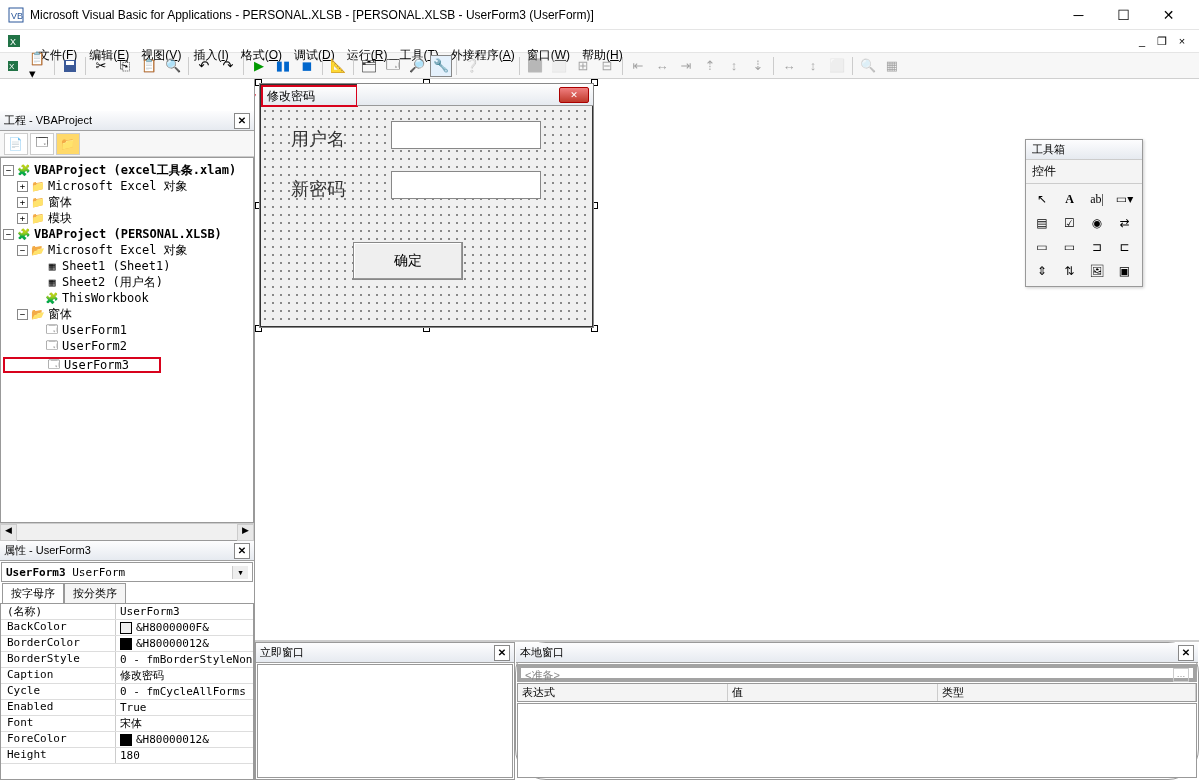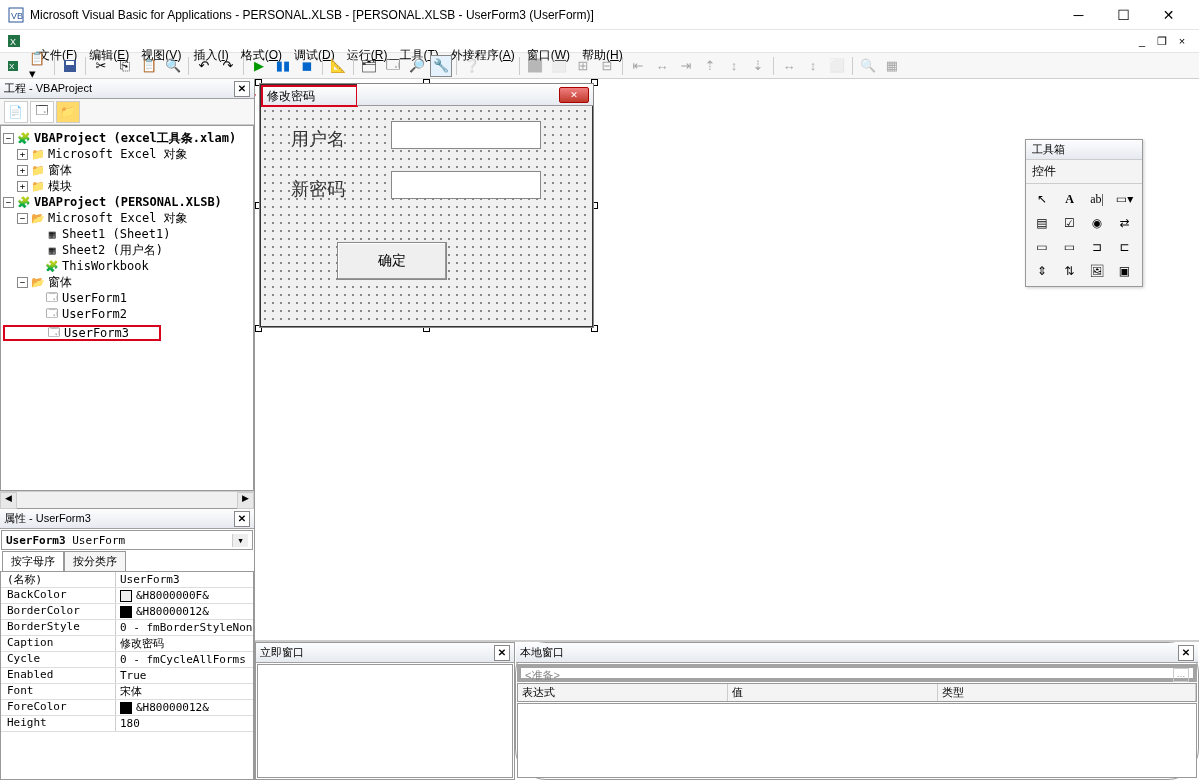--- a/index.html
+++ b/index.html
@@ -16,21 +16,21 @@
 .menubar .mdi-btns span { width: 18px; height: 16px; display: flex; align-items: center; justify-content: center; cursor: pointer; font-size: 11px; }
 .toolbar { height: 26px; background: #f7f7f7; border-bottom: 1px solid #d0d0d0; display: flex; align-items: center; padding: 0 4px; gap: 2px; }
 .toolbar .tb-btn { width: 22px; height: 22px; display: flex; align-items: center; justify-content: center; cursor: pointer; border: 1px solid transparent; font-size: 13px; }
 .toolbar .sep { width: 1px; height: 18px; background: #ccc; margin: 0 2px; }
 .toolbar .tb-btn.disabled { opacity: 0.35; cursor: default; }
 .main-area { display: flex; height: calc(100% - 79px); }
 .left-col { width: 255px; display: flex; flex-direction: column; border-right: 1px solid #999; }
 .pane-title { background: linear-gradient(#fdfdfe, #e6eaf0); border-bottom: 1px solid #a0a0a0; height: 20px; display: flex; align-items: center; padding: 0 4px; font-size: 11px; }
 .pane-title .pt-text { flex: 1; }
 .pane-title .pt-close { width: 16px; height: 16px; background: #fff; border: 1px solid #888; font-size: 10px; display: flex; align-items: center; justify-content: center; cursor: pointer; font-weight: bold; }
-.project-pane { flex: 0 0 auto; height: 430px; display: flex; flex-direction: column; border-bottom: 1px solid #999; }
+.project-pane { flex: 0 0 auto; height: 430px; display: flex; flex-direction: column; border-bottom: 1px solid #999; margin-top: 32px; }
 .project-toolbar { height: 26px; background: #f7f7f7; display: flex; align-items: center; padding: 2px 4px; gap: 2px; border-bottom: 1px solid #ccc; }
 .project-toolbar .pt-btn { width: 24px; height: 22px; border: 1px solid #ccc; background: #fff; display: flex; align-items: center; justify-content: center; cursor: pointer; font-size: 12px; }
 .project-tree { flex: 1; background: #fff; overflow: auto; padding: 4px 2px; font-family: "SimSun", monospace; font-size: 12px; border: 1px solid #999; margin: 0; }
 .tree-row { display: flex; align-items: center; height: 16px; white-space: nowrap; cursor: pointer; }
 .tree-row .exp { width: 11px; height: 11px; border: 1px solid #888; font-size: 9px; line-height: 9px; text-align: center; margin-right: 2px; background: #fff; }
 .tree-row .noexp { width: 11px; margin-right: 2px; }
 .tree-row .ticon { width: 16px; height: 14px; margin-right: 2px; display: inline-flex; align-items: center; justify-content: center; font-size: 11px; }
 .tree-row .tlabel { }
 .tree-row.bold .tlabel { font-weight: bold; }
 .ind1 { padding-left: 14px; } .ind2 { padding-left: 28px; }
@@ -367,21 +367,21 @@
           </div>
           <div class="userform-title" style="position:absolute;left:97px;right:0;top:0;">
             <span style="flex:1"></span>
             <span class="uf-close">✕</span>
           </div>
           <div class="userform-body" style="margin-top:0">
             <div class="uf-label" style="left:30px;top:20px">用户名</div>
             <div class="uf-textbox" style="left:130px;top:14px"></div>
             <div class="uf-label" style="left:30px;top:70px">新密码</div>
             <div class="uf-textbox" style="left:130px;top:64px"></div>
-            <div class="uf-button" style="left:76px;top:135px;width:110px;height:38px">确定</div>
+            <div class="uf-button" style="left:92px;top:135px;width:110px;height:38px">确定</div>
           </div>
         </div>
       </div>
 
       <svg class="arrow-svg" style="left:-90px;top:5px" width="200" height="240">
         <defs>
             <marker id="ah" markerWidth="10" markerHeight="10" refX="8" refY="3" orient="auto">
               <path d="M0,0 L0,6 L9,3 z" fill="#d8021c"></path>
             </marker>
           </defs>

